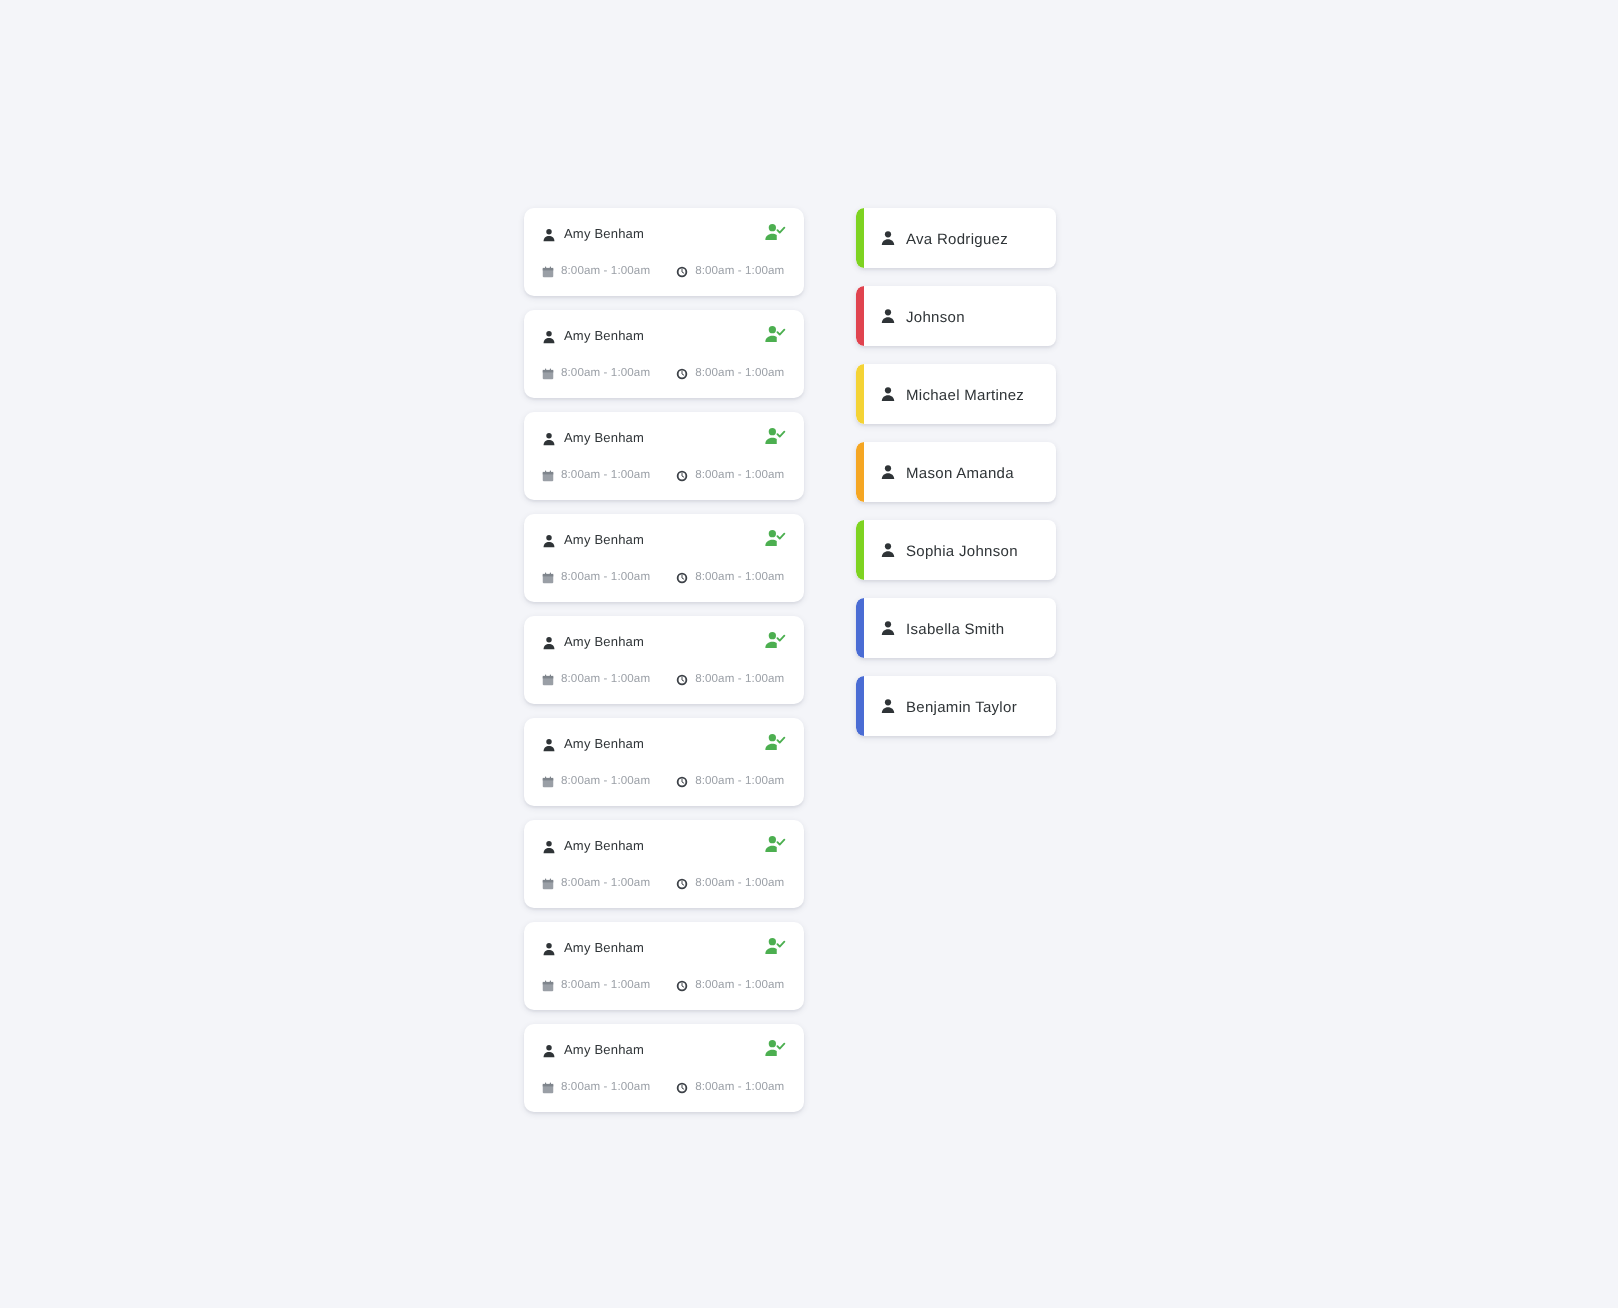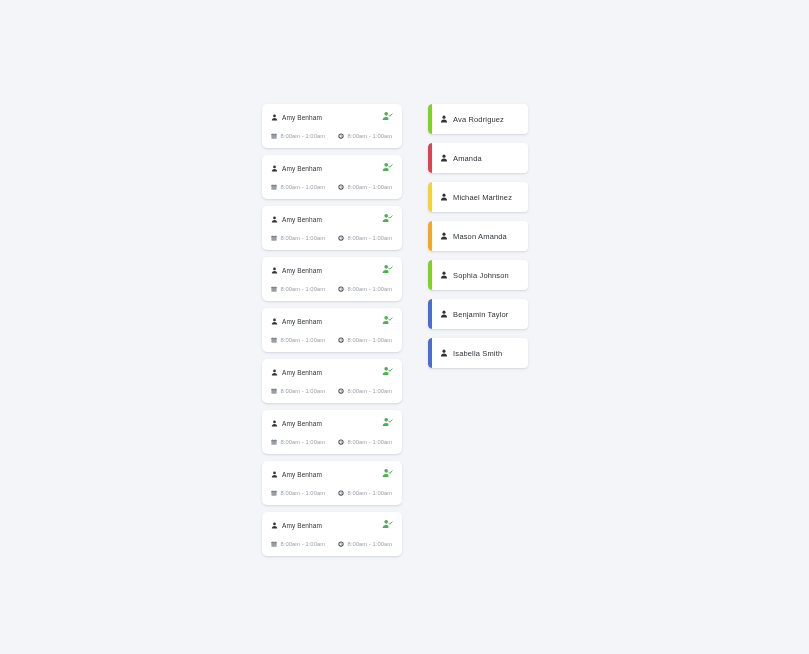--- a/index.html
+++ b/index.html
@@ -520,21 +520,21 @@
     <span class="pill-label">Ava Rodriguez</span>
   </div>
       <div class="person-pill">
     <span class="pill-bar" style="background: rgb(224, 67, 79);"></span>
     <span class="pill-icon">
       <svg width="8" height="8" viewBox="0 0 16 16">
         <circle cx="8" cy="4.3" r="3.1" fill="#2f3437"></circle>
         <path d="M1.8 15c0-3.6 2.8-5.8 6.2-5.8S14.2 11.4 14.2 15z" fill="#2f3437"></path>
       </svg>
     </span>
-    <span class="pill-label">Amanda</span>
+    <span class="pill-label">Johnson</span>
   </div>
       <div class="person-pill">
     <span class="pill-bar" style="background: rgb(244, 211, 53);"></span>
     <span class="pill-icon">
       <svg width="8" height="8" viewBox="0 0 16 16">
         <circle cx="8" cy="4.3" r="3.1" fill="#2f3437"></circle>
         <path d="M1.8 15c0-3.6 2.8-5.8 6.2-5.8S14.2 11.4 14.2 15z" fill="#2f3437"></path>
       </svg>
     </span>
     <span class="pill-label">Michael Martinez</span>
@@ -560,27 +560,27 @@
     <span class="pill-label">Sophia Johnson</span>
   </div>
       <div class="person-pill">
     <span class="pill-bar" style="background: rgb(74, 108, 212);"></span>
     <span class="pill-icon">
       <svg width="8" height="8" viewBox="0 0 16 16">
         <circle cx="8" cy="4.3" r="3.1" fill="#2f3437"></circle>
         <path d="M1.8 15c0-3.6 2.8-5.8 6.2-5.8S14.2 11.4 14.2 15z" fill="#2f3437"></path>
       </svg>
     </span>
+    <span class="pill-label">Isabella Smith</span>
+  </div>
+      <div class="person-pill">
+    <span class="pill-bar" style="background: rgb(74, 108, 212);"></span>
+    <span class="pill-icon">
+      <svg width="8" height="8" viewBox="0 0 16 16">
+        <circle cx="8" cy="4.3" r="3.1" fill="#2f3437"></circle>
+        <path d="M1.8 15c0-3.6 2.8-5.8 6.2-5.8S14.2 11.4 14.2 15z" fill="#2f3437"></path>
+      </svg>
+    </span>
     <span class="pill-label">Benjamin Taylor</span>
   </div>
-      <div class="person-pill">
-    <span class="pill-bar" style="background: rgb(74, 108, 212);"></span>
-    <span class="pill-icon">
-      <svg width="8" height="8" viewBox="0 0 16 16">
-        <circle cx="8" cy="4.3" r="3.1" fill="#2f3437"></circle>
-        <path d="M1.8 15c0-3.6 2.8-5.8 6.2-5.8S14.2 11.4 14.2 15z" fill="#2f3437"></path>
-      </svg>
-    </span>
-    <span class="pill-label">Isabella Smith</span>
-  </div>
     </div>
 
 </div>
 
 </body></html>

